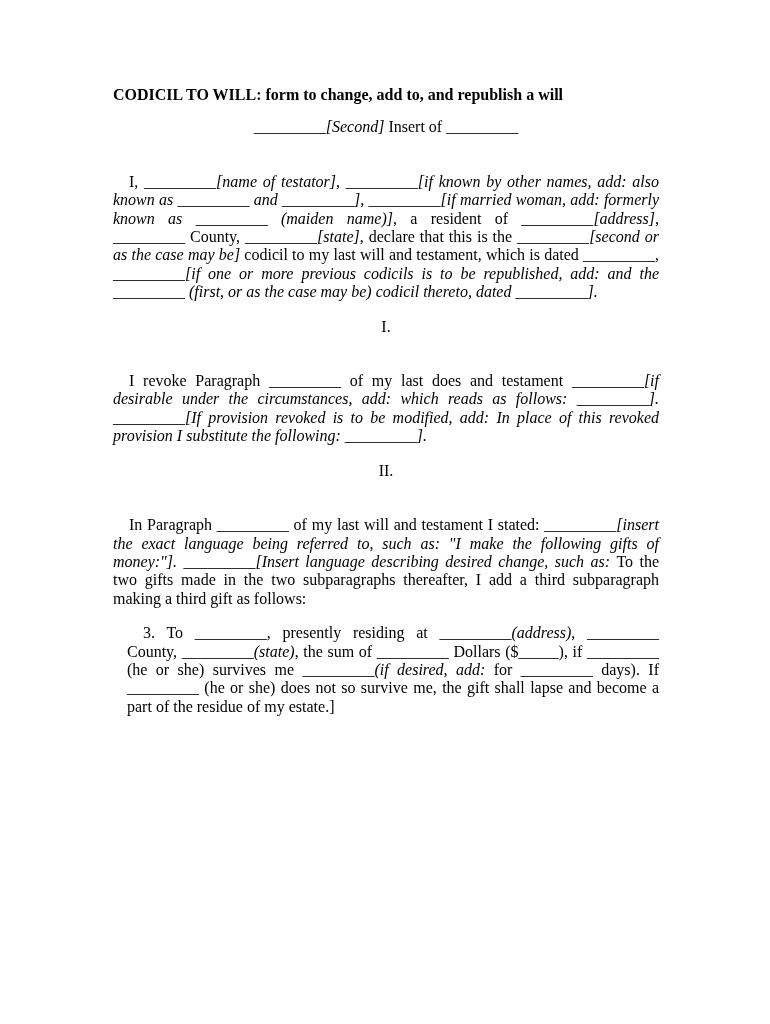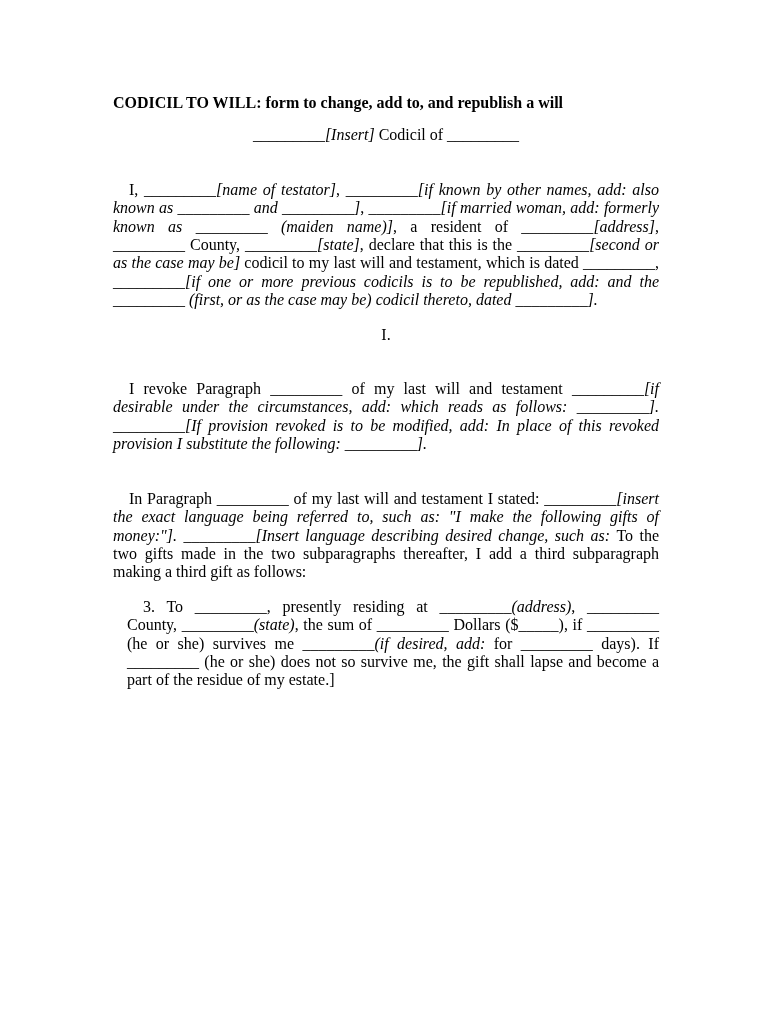--- a/index.html
+++ b/index.html
@@ -14,21 +14,21 @@
   .page {
     position: relative;
     width: 770px;
     height: 1024px;
     background: #ffffff;
     overflow: hidden;
   }
   .content {
     position: absolute;
     left: 113px;
-    top: 94px;
+    top: 86px;
     width: 546px;
     font-size: 16px;
     line-height: 18.4px;
   }
   p { margin: 0; }
   .doc-title {
     font-weight: 700;
     font-size: 16px;
     margin: 0 0 14px 0;
     text-align: left;
@@ -56,27 +56,28 @@
   .it { font-style: italic; }
 </style>
 </head>
 <body>
 
 <div class="page">
   <div class="content">
 
     <h1 class="doc-title">CODICIL TO WILL: form to change, add to, and republish a will</h1>
 
-    <p class="subtitle"><span>_________</span><span class="it">[Insert]</span><span> Codicil of _________</span></p>
+    <p class="subtitle"><span>_________</span><span class="it">[Second]</span><span> Insert of _________</span></p>
 
     <p class="body-para"><span>I, _________</span><span class="it">[name of testator]</span><span>, _________</span><span class="it">[if known by other names, add: also known as _________ and _________]</span><span>, _________</span><span class="it">[if married woman, add: formerly known as _________ (maiden name)]</span><span>, a resident of _________</span><span class="it">[address]</span><span>, _________ County, _________</span><span class="it">[state]</span><span>, declare that this is the _________</span><span class="it">[second or as the case may be]</span><span> codicil to my last will and testament, which is dated _________, _________</span><span class="it">[if one or more previous codicils is to be republished, add: and the _________ (first, or as the case may be) codicil thereto, dated _________].</span></p>
 
     <p class="heading">I.</p>
 
-    <p class="body-para"><span>I revoke Paragraph _________ of my last will and testament _________</span><span class="it">[if desirable under the circumstances, add: which reads as follows: _________]. _________[If provision revoked is to be modified, add: In place of this revoked provision I substitute the following: _________].</span></p>
+    <p class="body-para"><span>I revoke Paragraph _________ of my last does and testament _________</span><span class="it">[if desirable under the circumstances, add: which reads as follows: _________]. _________[If provision revoked is to be modified, add: In place of this revoked provision I substitute the following: _________].</span></p>
 
+    <p class="heading">II.</p>
 
     <p class="body-para"><span>In Paragraph _________ of my last will and testament I stated: _________</span><span class="it">[insert the exact language being referred to, such as: "I make the following gifts of money:"]. _________[Insert language describing desired change, such as: </span><span>To the two gifts made in the two subparagraphs thereafter, I add a third subparagraph making a third gift as follows:</span></p>
 
     <p class="subpara"><span>3. To _________, presently residing at _________</span><span class="it">(address)</span><span>, _________ County, _________</span><span class="it">(state)</span><span>, the sum of _________ Dollars ($_____), if _________ (he or she) survives me _________</span><span class="it">(if desired, add: </span><span>for _________ days). If _________ (he or she) does not so survive me, the gift shall lapse and become a part of the residue of my estate.]</span></p>
 
   </div>
 </div>
 
 </body></html>

